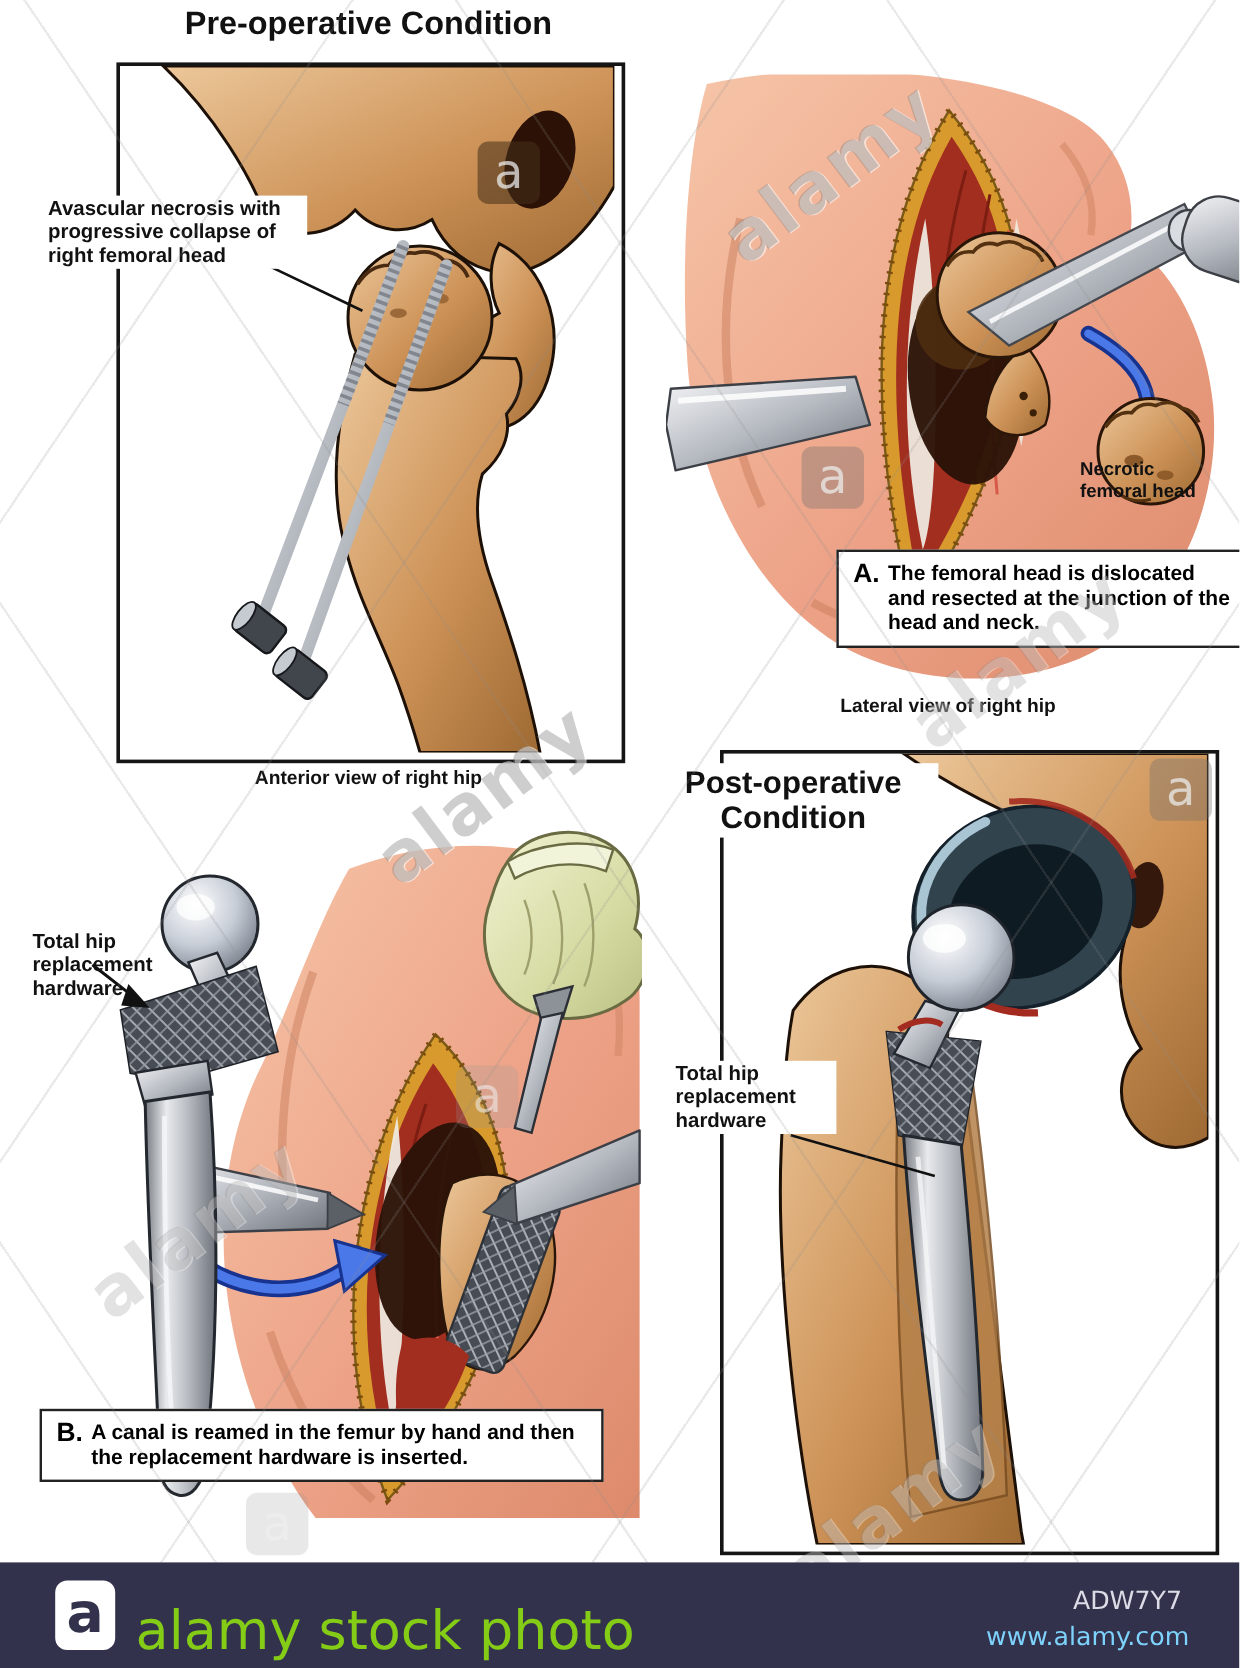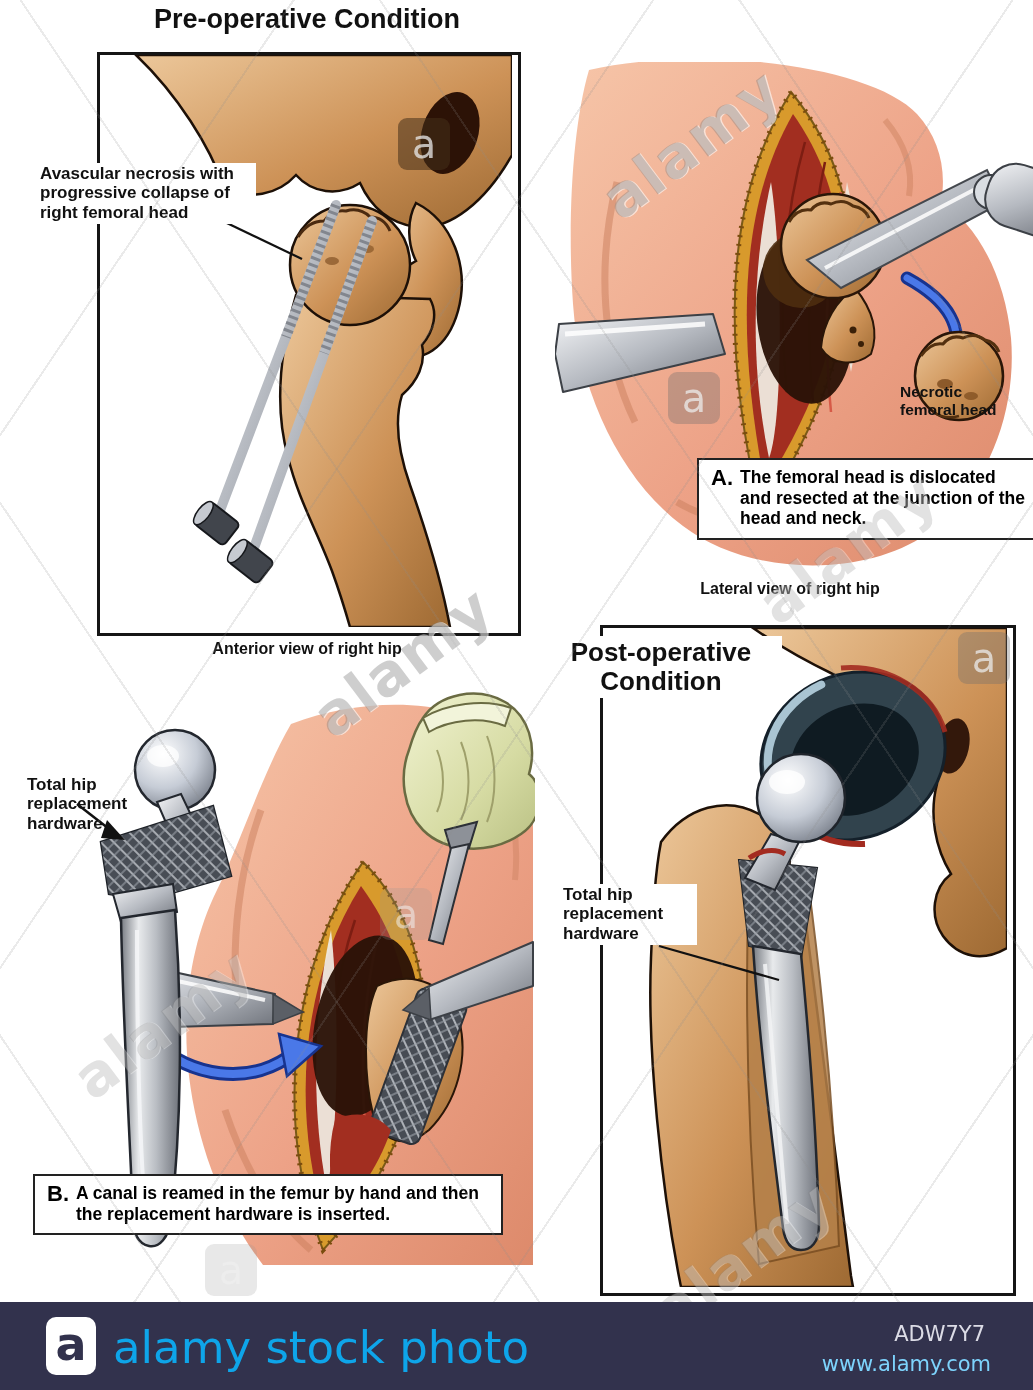--- a/index.html
+++ b/index.html
@@ -29,21 +29,21 @@
   .stepbox{position:absolute;background:#fff;border:2px solid #222;z-index:20;
            display:flex;align-items:flex-start;gap:7px;padding:7px 10px 9px 12px;}
   .stepbox .mk{font-weight:bold;font-size:22px;line-height:1;}
   .stepbox .tx{font-weight:bold;font-size:17.5px;line-height:1.18;}
   svg.art{position:absolute;z-index:6;}
   
   .footer{position:absolute;left:0;top:1302px;width:1033px;height:88px;z-index:60;}
   .footer .logo{position:absolute;left:46px;top:15px;width:50px;height:54px;background:#fff;
                 border-radius:10px;display:flex;align-items:center;justify-content:center;
                 font-family:"DejaVu Sans",sans-serif;font-size:46px;font-weight:bold;padding-bottom:4px;}
-  .footer .brand{position:absolute;left:113px;top:19px;color:#0ea5e9;font-size:45px;
+  .footer .brand{position:absolute;left:113px;top:30px;color:#84cc16;font-size:45px;
                  font-family:"DejaVu Sans",sans-serif;font-weight:normal;letter-spacing:0px;}
   .footer .fid{position:absolute;right:48px;top:20px;color:#dcdce6;font-size:21px;
                font-family:"DejaVu Sans",sans-serif;margin-left:40px;}
   .footer .furl{position:absolute;right:42px;top:50px;color:#7dd3fc;font-size:21px;
                font-family:"DejaVu Sans",sans-serif;}
 </style>
 </head>
 <body>
 
 <div id="stage">

